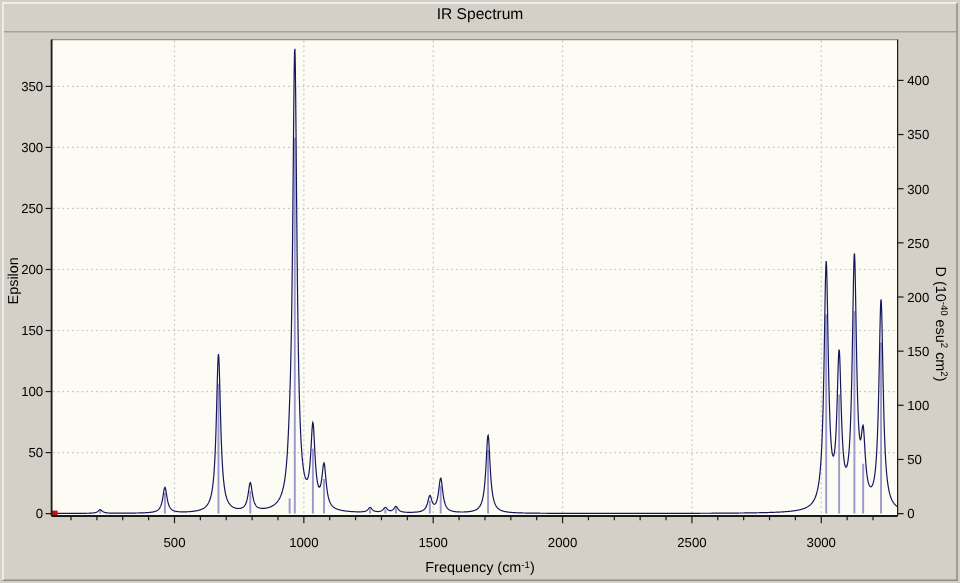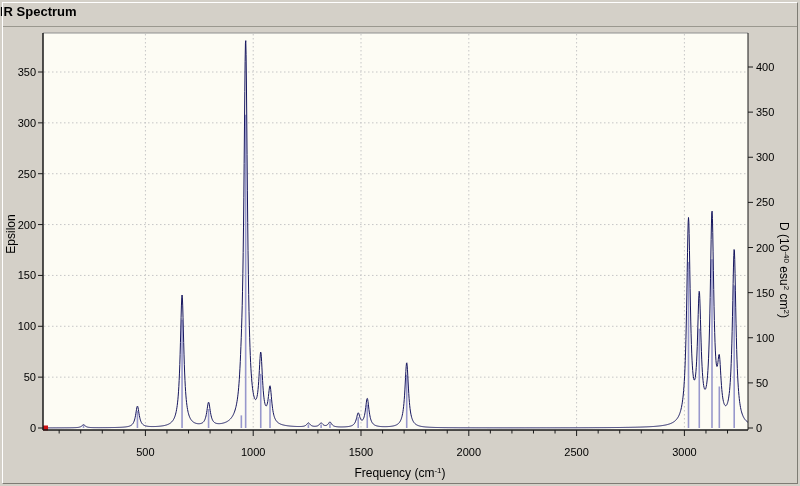--- a/index.html
+++ b/index.html
@@ -11,22 +11,22 @@
     overflow:hidden;
   }
   .bevel{
     position:absolute; inset:2px;
     border:1px solid;
     border-color:#ffffff #7e7c74 #7e7c74 #ffffff;
     pointer-events:none;
   }
   .title{
     position:absolute; top:4px; left:0; width:100%;
-    text-align:left;
-    font-size:13px; font-weight:bold; color:#000;
+    text-align:center;
+    font-size:13px; font-weight:normal; color:#000;
   }
   .title-sep{
     position:absolute; top:26px; left:3px; right:3px; height:1px;
     background:#9a988f;
   }
   .axis-label{
     position:absolute; white-space:nowrap;
     font-size:12px; color:#000;
   }
   .xlabel{ top:466px; left:400px; transform:translate(-50%,0); }

